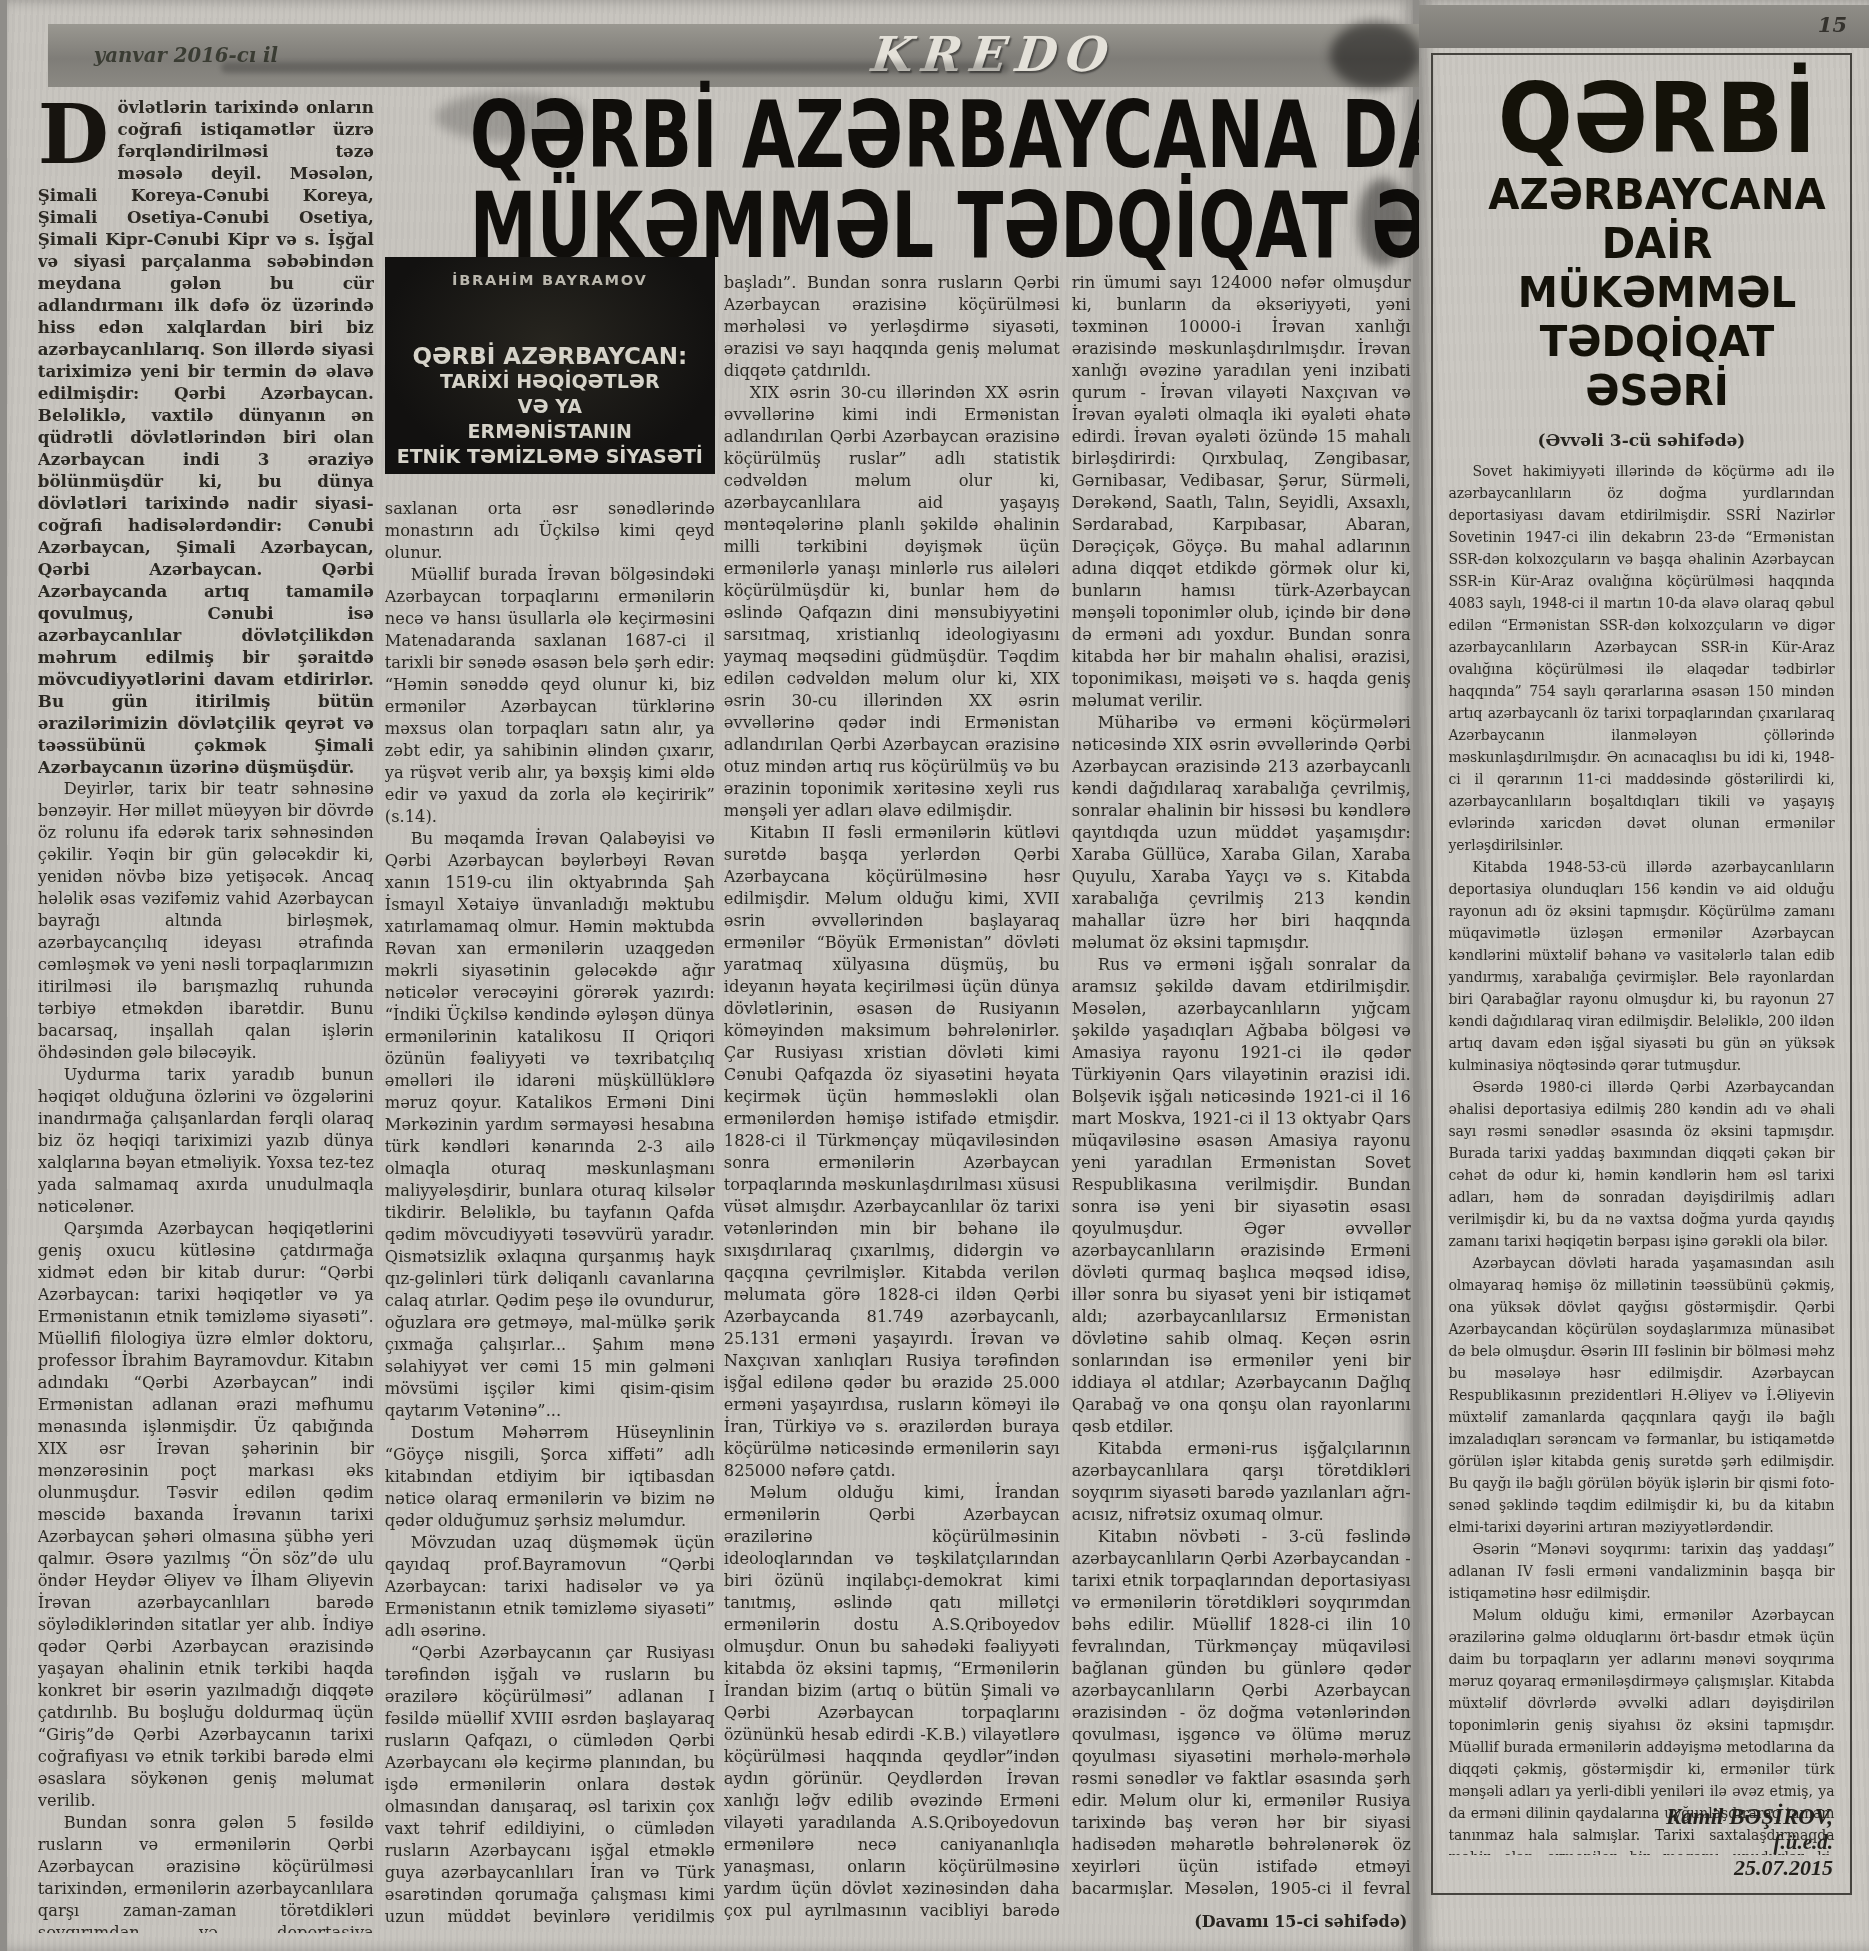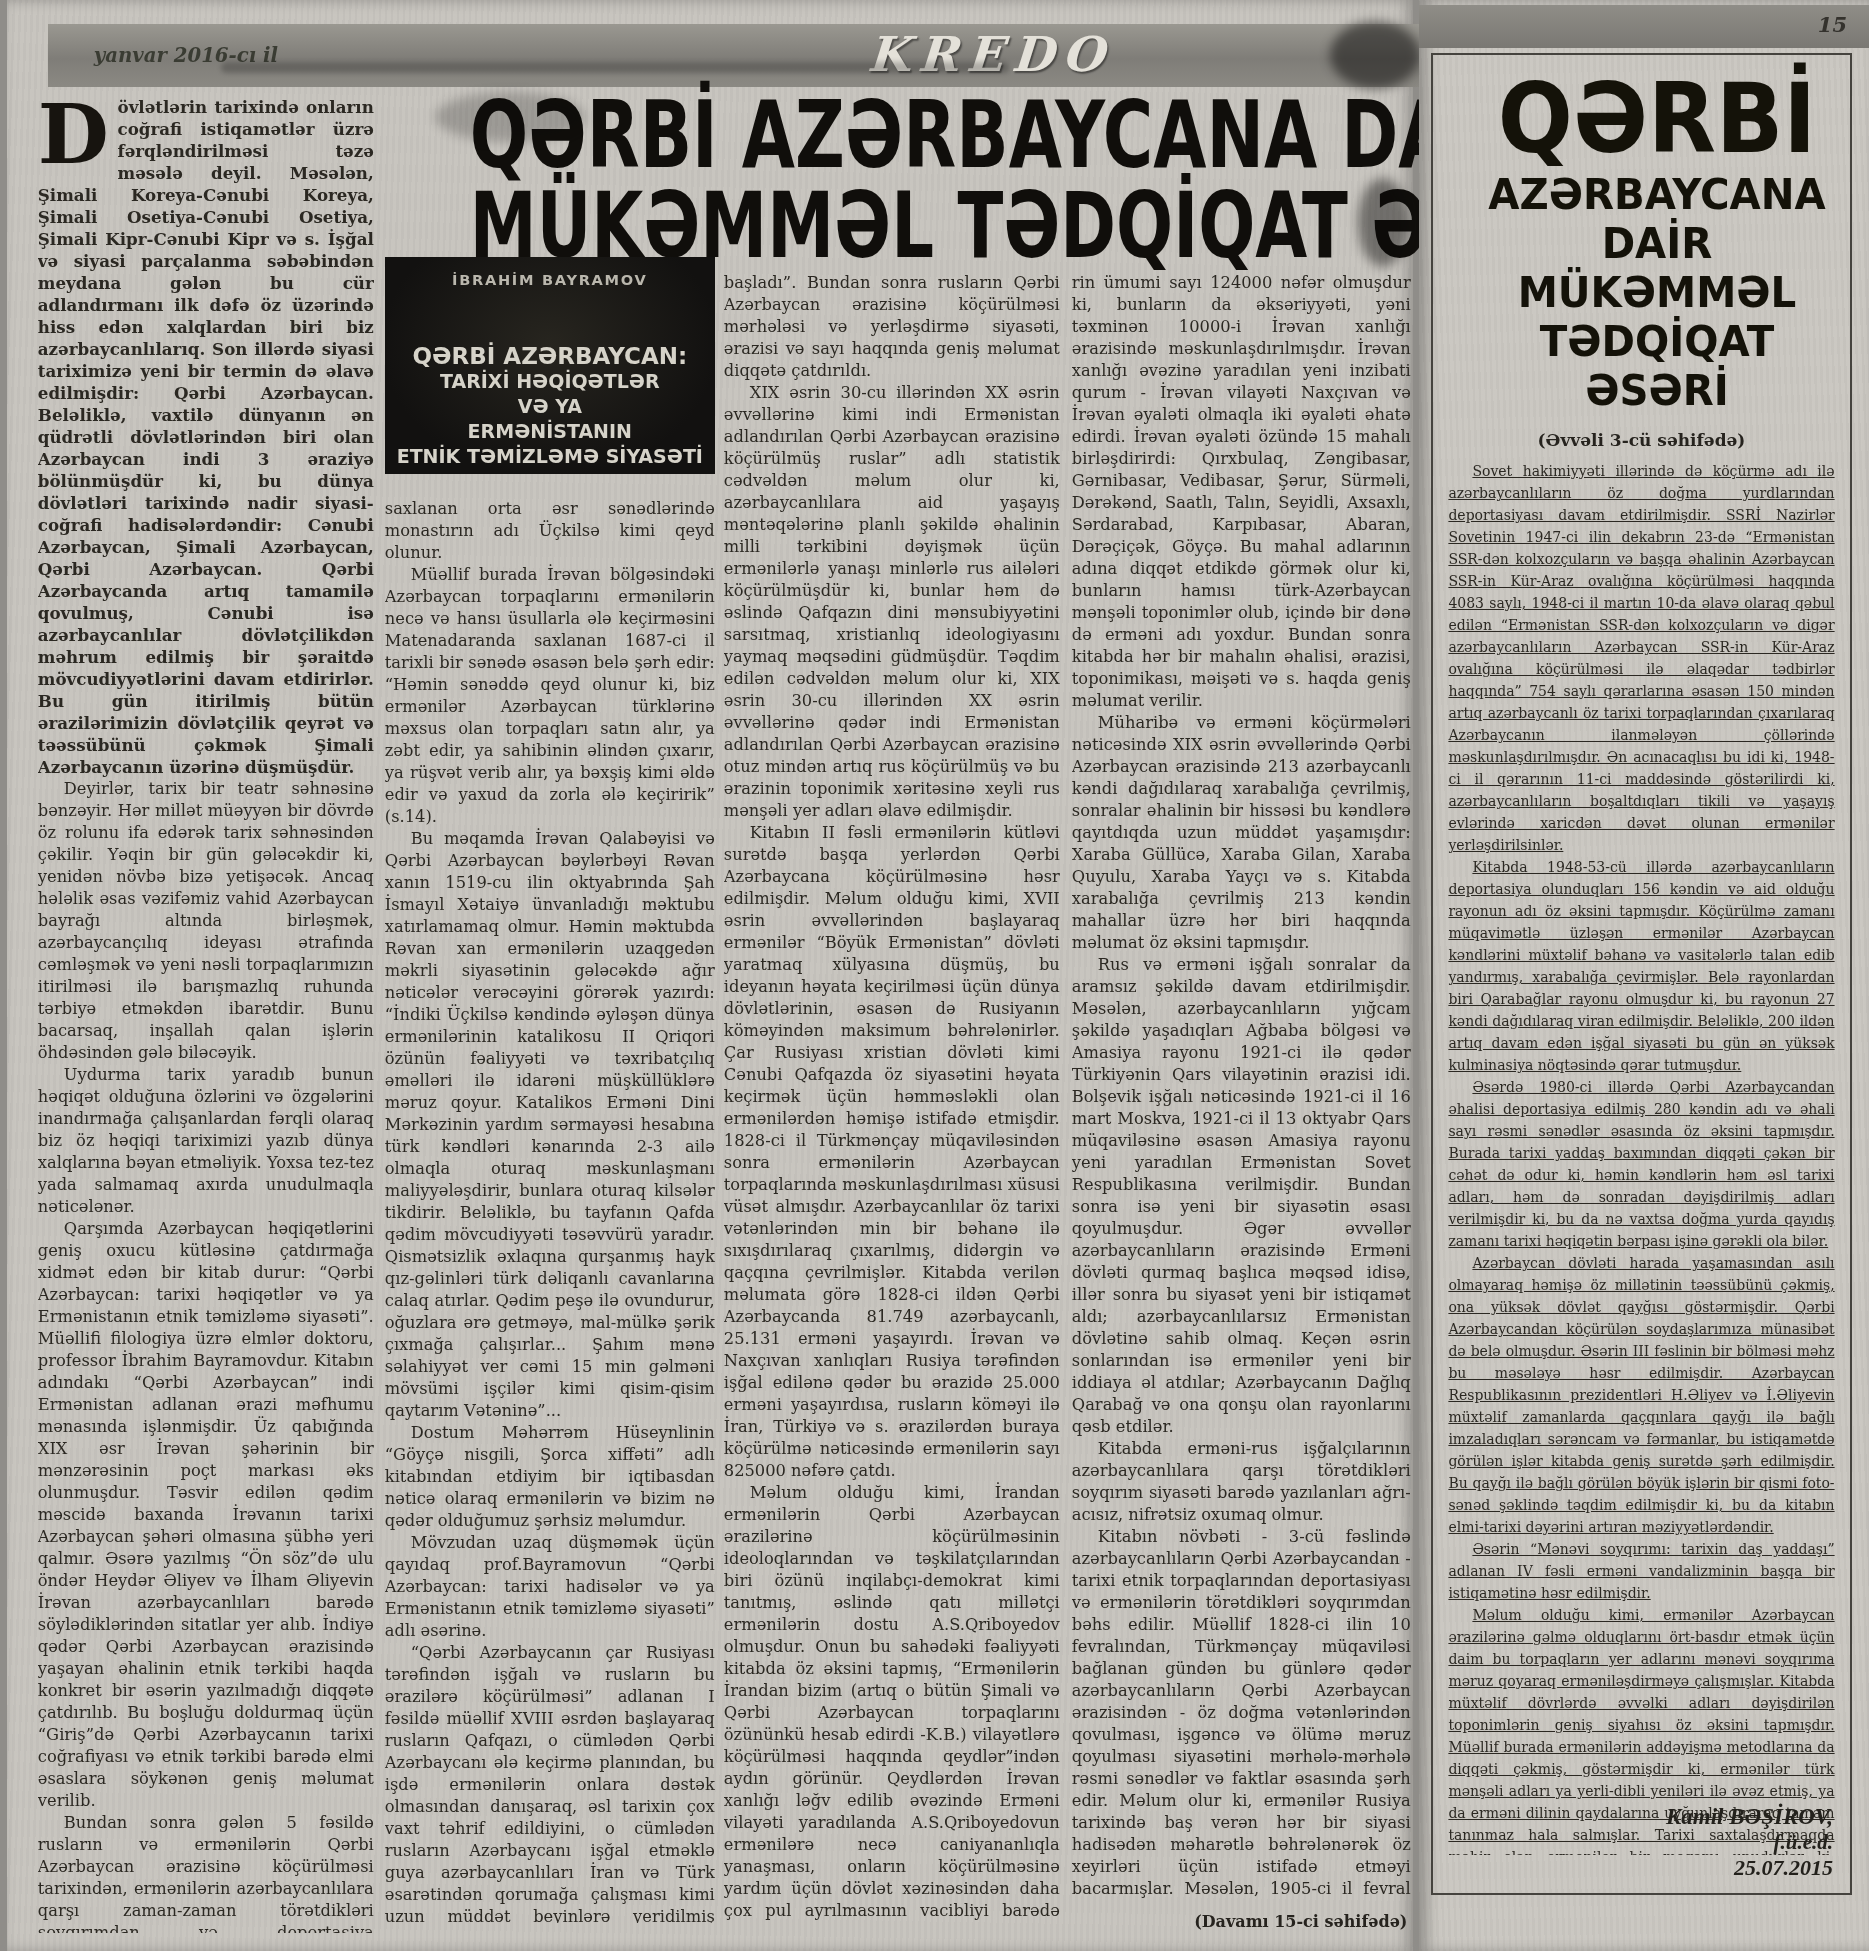--- a/index.html
+++ b/index.html
@@ -56,21 +56,21 @@
      background:linear-gradient(180deg,#8f8d87,#7a7873); }
   .pageno { position:absolute; right:22px; top:6.8px; font-size:21px; font-weight:bold; font-style:italic; color:#34322d; }
 
   .frame { position:absolute; left:12px; top:53px; width:421px; height:1842px; border:2.6px solid #45433e; }
   .sb-hl { margin-top:13.7px; text-align:center; font-family:"DejaVu Sans","Liberation Sans",sans-serif;
      font-weight:bold; color:#141209;padding-left:31px; }
   .sb-l1 { font-size:96px; line-height:101px; transform:scaleX(.92); }
   .sb-l2 { font-size:42px;  line-height:49px;  transform:scaleX(.96); }
   .sb-sub { text-align:center; font-weight:bold; font-size:17px; margin:15.4px 0 10.3px; }
   .sb-body { padding:0 15.4px; font-size:14px; line-height:22px; text-align:justify; height:1395px; overflow:hidden; color:#2b2822; }
-  .sb-body p { text-indent:24px; margin:0;text-decoration:underline; }
+  .sb-body p { text-indent:24px; margin:0; }
   .signature { position:absolute; right:17px; bottom:12px; text-align:right; font-style:italic; font-weight:bold; color:#23211c;font-family:Liberation Serif, serif; }
   .sig-name { font-size:23px; } .sig-degree { font-size:21px; } .sig-date { font-size:22px; }
 
   
   .smudge { position:absolute; border-radius:50%; filter:blur(5.1px); background:#0a0908; }
   .sm-band   { left:1323px; top:20.5px;  width:90px; height:68px; opacity:.5; }
   .sm-hl     { left:428px;  top:92px; width:150px; height:50px; opacity:.22; }
   .sm-eseri  { left:1351px; top:178px; width:50px;  height:89px; opacity:.45; }
   .sm-streak { left:214px;  top:62px;  width:788px; height:11px; opacity:.25; border-radius:6px; filter:blur(2.6px); background:#111; }
 </style>

